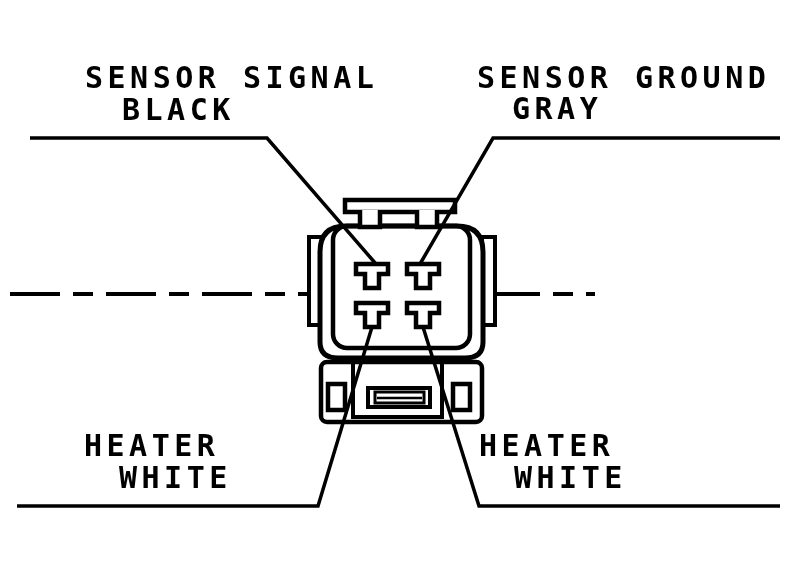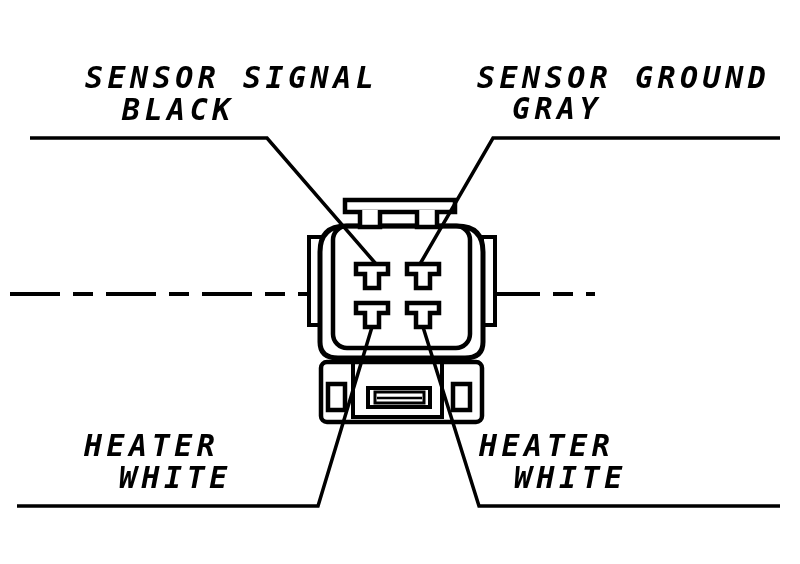--- a/index.html
+++ b/index.html
@@ -6,21 +6,20 @@
     margin: 0;
     padding: 0;
     background: #ffffff;
   }
   .stage {
     position: relative;
     width: 800px;
     height: 564px;
     background: #ffffff;
     overflow: hidden;
-    font-style: italic;
   }
   svg { display: block; }
   .ink-stroke {
     stroke: #000000;
     fill: none;
   }
   .ink-fill-shape {
     stroke: #000000;
     fill: #ffffff;
   }

